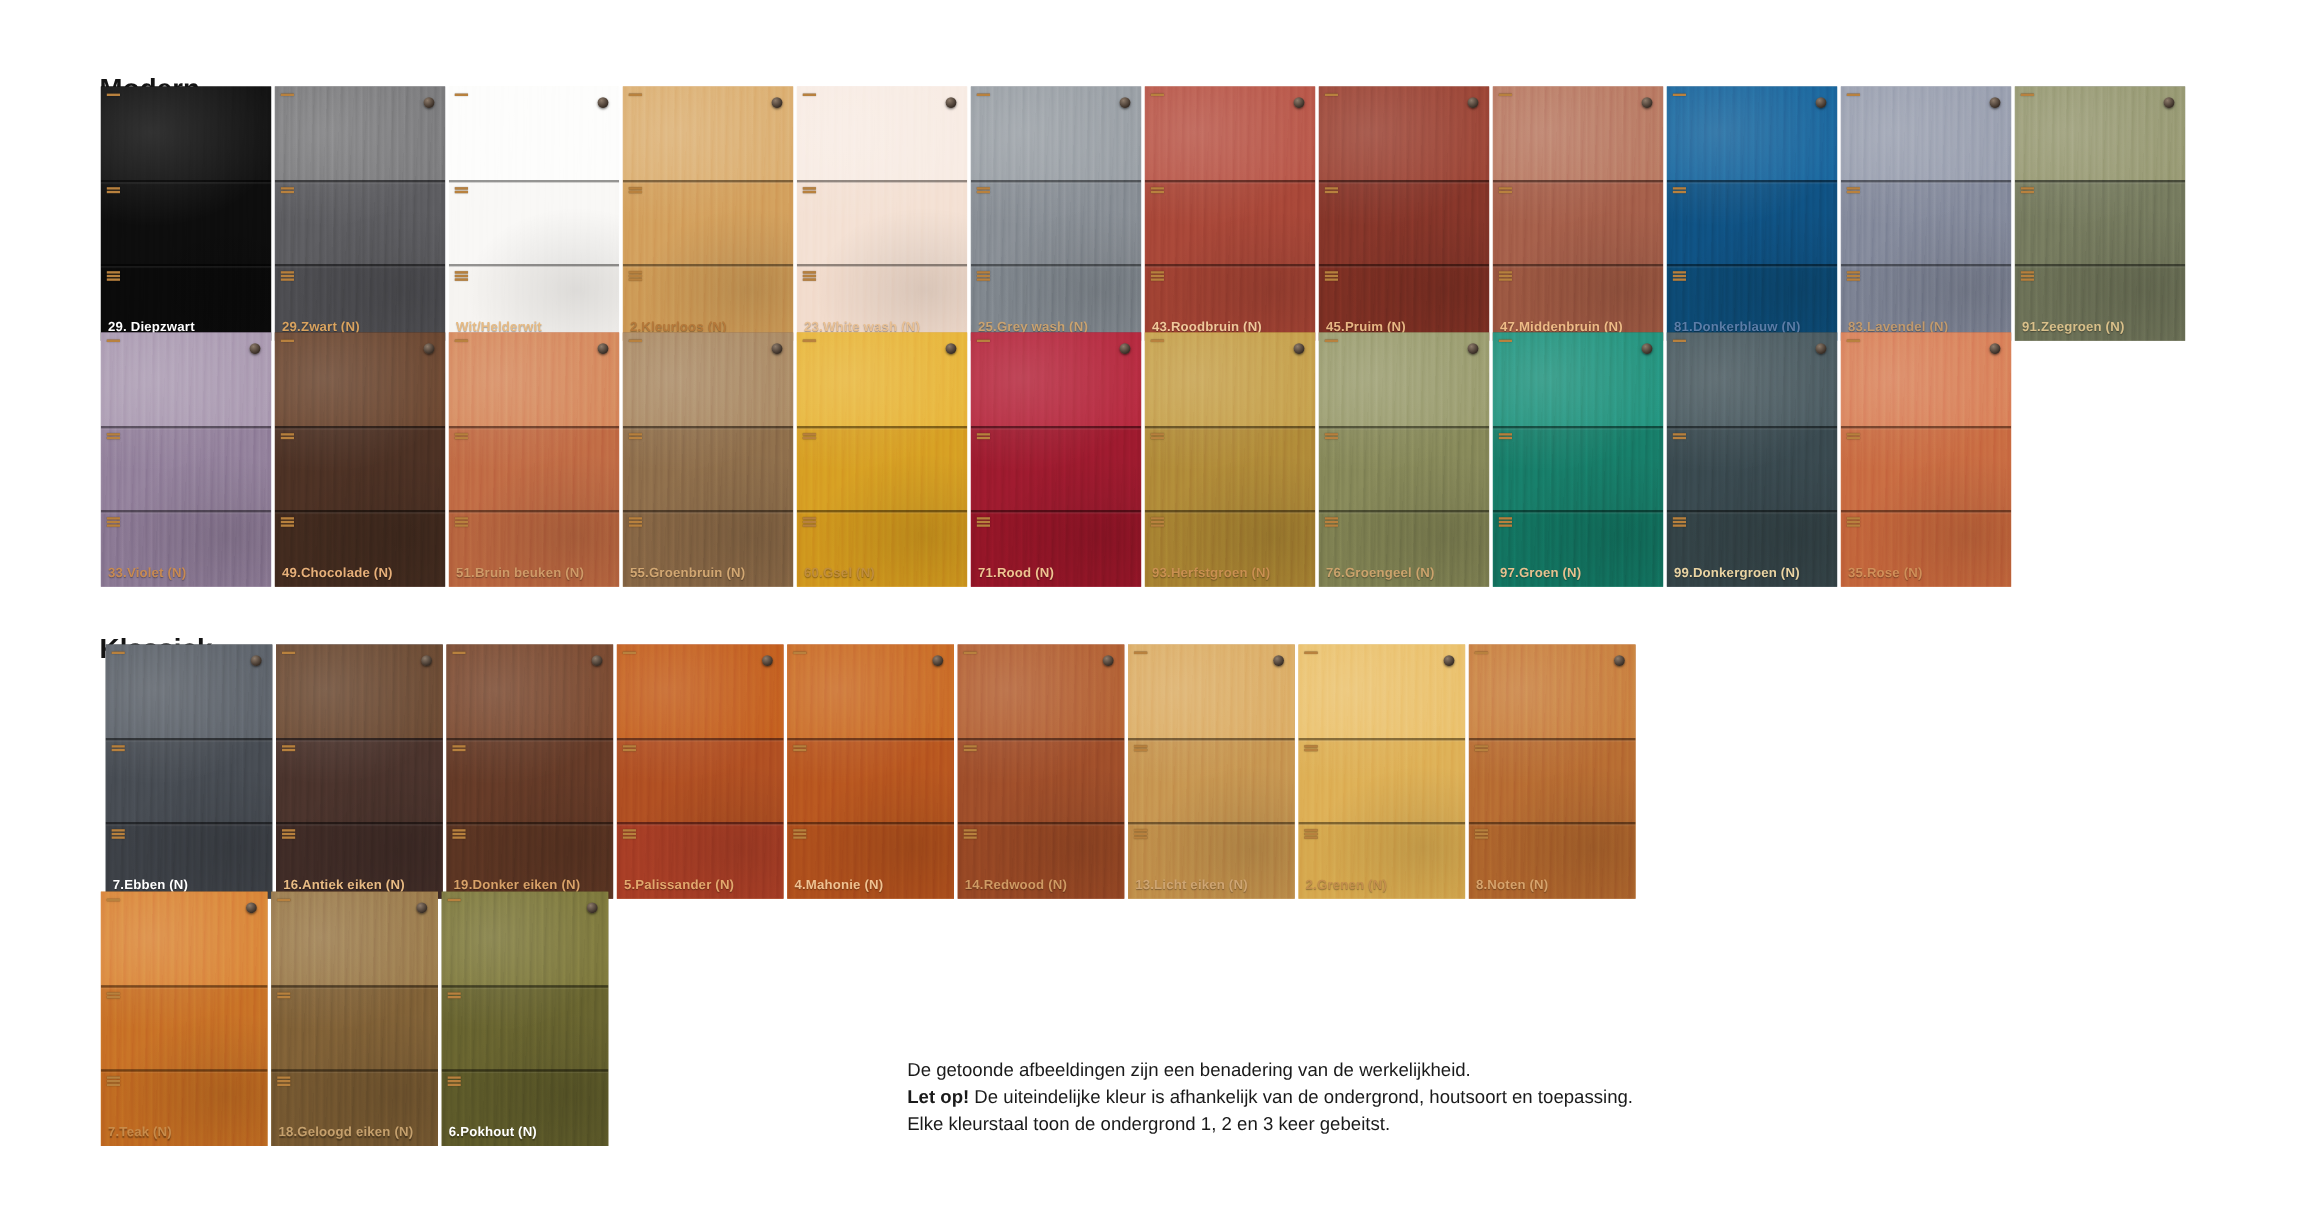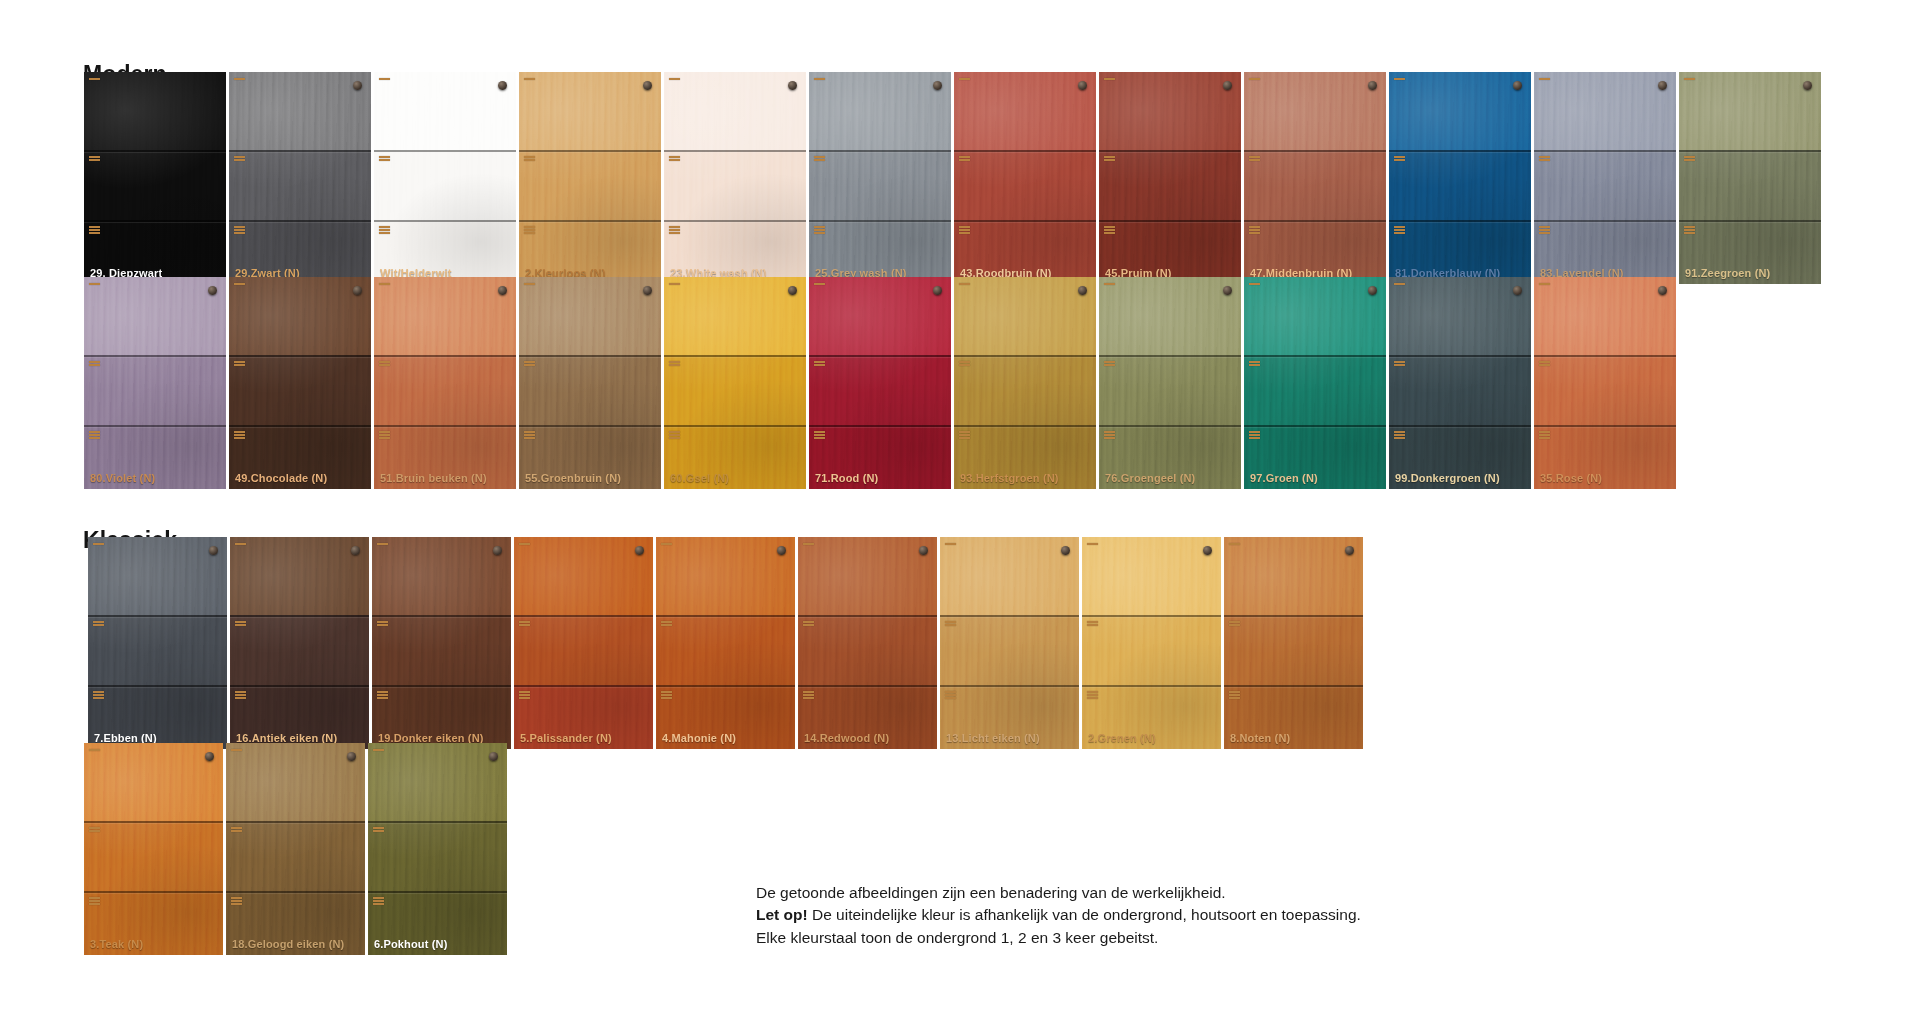--- a/index.html
+++ b/index.html
@@ -428,21 +428,21 @@
         <div class="ticks t2">
           <i></i>
           <i></i>
         </div>
         <div class="ticks t3">
           <i></i>
           <i></i>
           <i></i>
         </div>
         <div class="screw"></div>
-        <div class="swatch-label" style="color: rgb(199, 138, 82);">80.Violet (N)</div>
+        <div class="swatch-label" style="color: rgb(199, 138, 82);">33.Violet (N)</div>
       </div>
       <div class="swatch" style="background: rgb(86, 57, 42);">
         <div class="band band1" style="background: rgb(107, 71, 49);"></div>
         <div class="band band2" style="background: rgb(76, 49, 36);"></div>
         <div class="band band3" style="background: rgb(65, 42, 30);"></div>
         <div class="grain"></div>
         <div class="sheen"></div>
         <div class="seam seam-a"></div>
         <div class="seam seam-b"></div>
         <div class="ticks t1">
@@ -895,21 +895,21 @@
         <div class="ticks t2">
           <i></i>
           <i></i>
         </div>
         <div class="ticks t3">
           <i></i>
           <i></i>
           <i></i>
         </div>
         <div class="screw"></div>
-        <div class="swatch-label" style="color: rgb(199, 139, 74);">3.Teak (N)</div>
+        <div class="swatch-label" style="color: rgb(199, 139, 74);">7.Teak (N)</div>
       </div>
       <div class="swatch" style="background: rgb(138, 106, 61);">
         <div class="band band1" style="background: rgb(155, 123, 76);"></div>
         <div class="band band2" style="background: rgb(127, 96, 54);"></div>
         <div class="band band3" style="background: rgb(116, 87, 48);"></div>
         <div class="grain"></div>
         <div class="sheen"></div>
         <div class="seam seam-a"></div>
         <div class="seam seam-b"></div>
         <div class="ticks t1">

